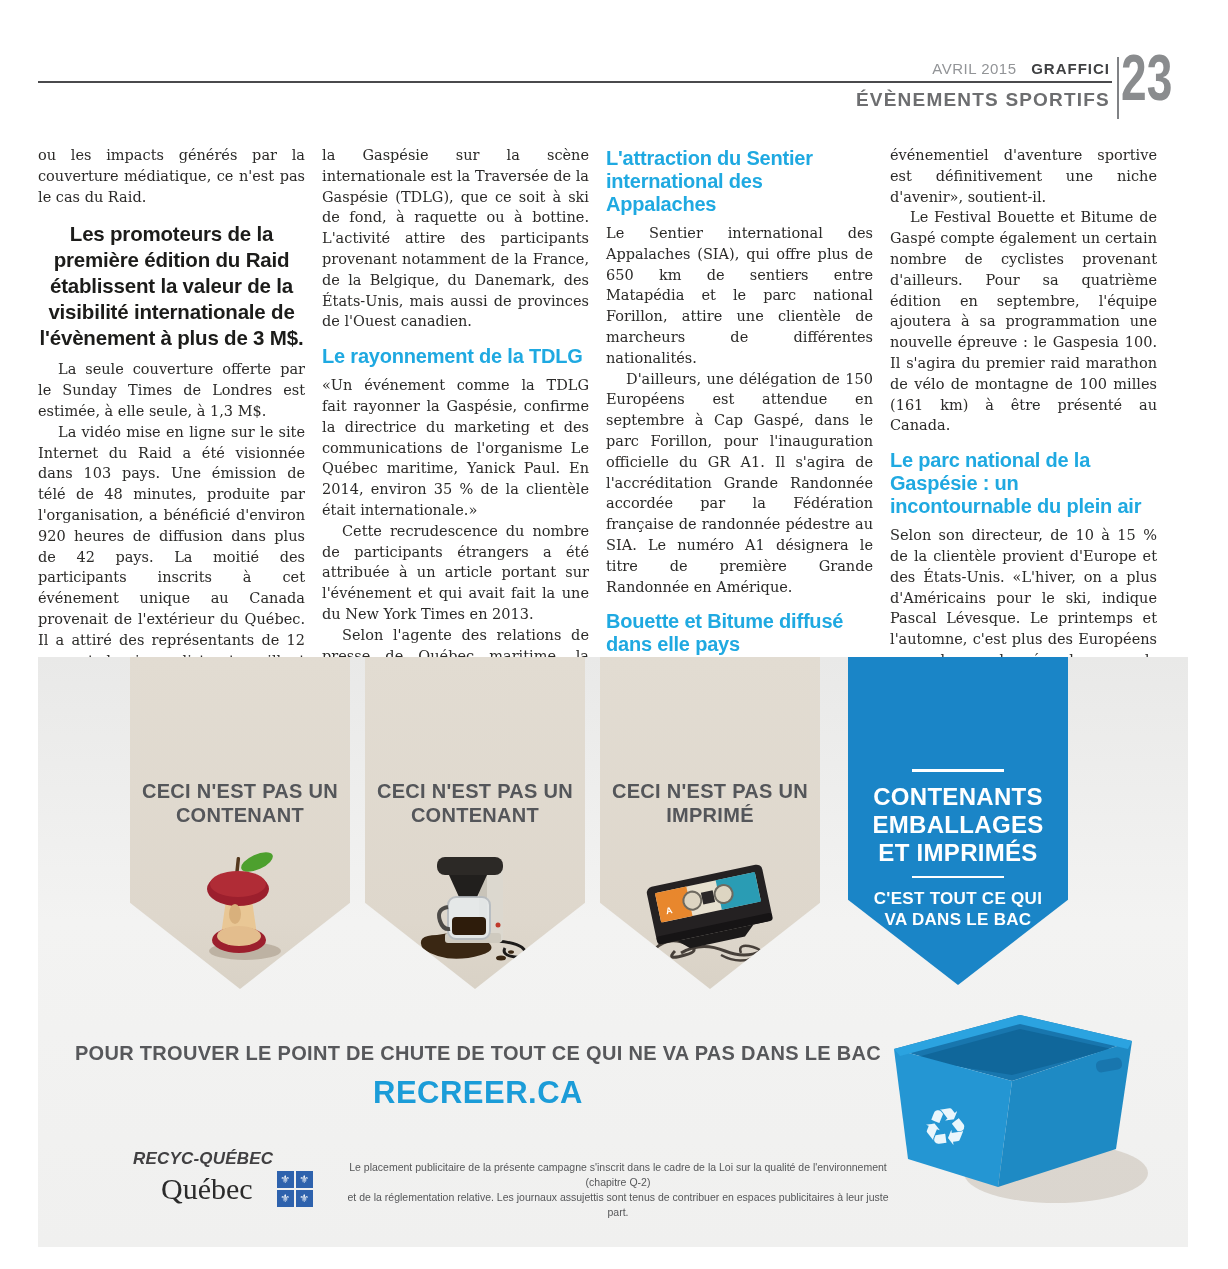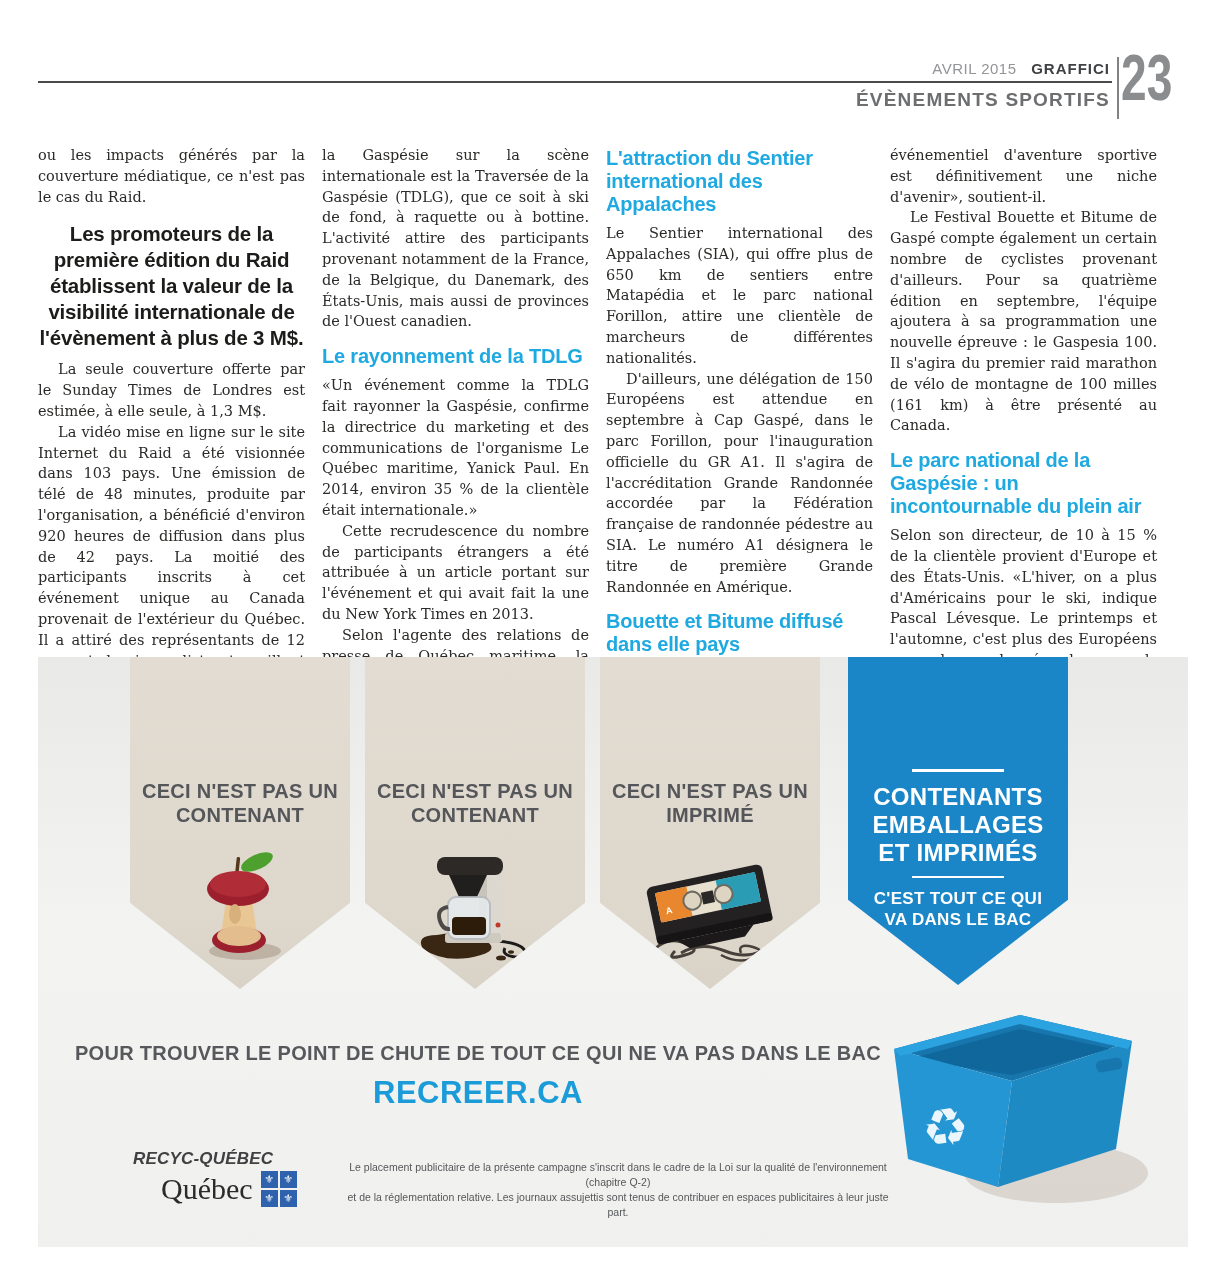--- a/index.html
+++ b/index.html
@@ -35,21 +35,21 @@
   .bluestack { margin-top:112px; display:flex; flex-direction:column; align-items:center; }
   .wrule { width:92px; height:2.5px; background:#ffffff; }
   .blue-main { margin:11px 0 9px; text-align:center; font-weight:bold; font-size:24px; line-height:28px; color:#ffffff; letter-spacing:.3px; }
   .blue-sub { margin-top:10px; text-align:center; font-weight:bold; font-size:17px; line-height:21px; color:#ffffff; letter-spacing:.3px; }
 
   .finder { position:absolute; left:0; top:385px; width:880px; text-align:center; font-weight:bold; font-size:20px; color:#57585b; letter-spacing:.3px; }
   .url { position:absolute; left:0; top:418px; width:880px; text-align:center; font-weight:bold; font-size:31px; color:#1b9cd8; letter-spacing:.5px; }
 
   .recyc { position:absolute; left:95px; top:492px; width:210px; }
   .recyc .rq { font-style:italic; font-weight:bold; font-size:17px; color:#414042; letter-spacing:.2px; }
-  .recyc .qrow { display:flex; align-items:center; gap:8px; margin-top:2px; padding-left:28px; }
+  .recyc .qrow { display:flex; align-items:center; gap:24px; margin-top:2px; padding-left:28px; }
   .recyc .qc { font-family:"Liberation Serif", serif; font-size:30px; color:#2b2b2b; }
   .flag { display:grid; grid-template-columns:17px 17px; grid-template-rows:17px 17px; gap:2px; }
   .flag span { background:#2e62ad; color:#fff; font-size:11px; line-height:17px; text-align:center; }
 
   .legal { position:absolute; left:300px; top:503px; width:560px; text-align:center; font-size:10.5px; line-height:15px; color:#565759; }
 
   .bin { position:absolute; left:822px; top:340px; width:300px; height:214px; }
 </style>
 </head>
 <body>

